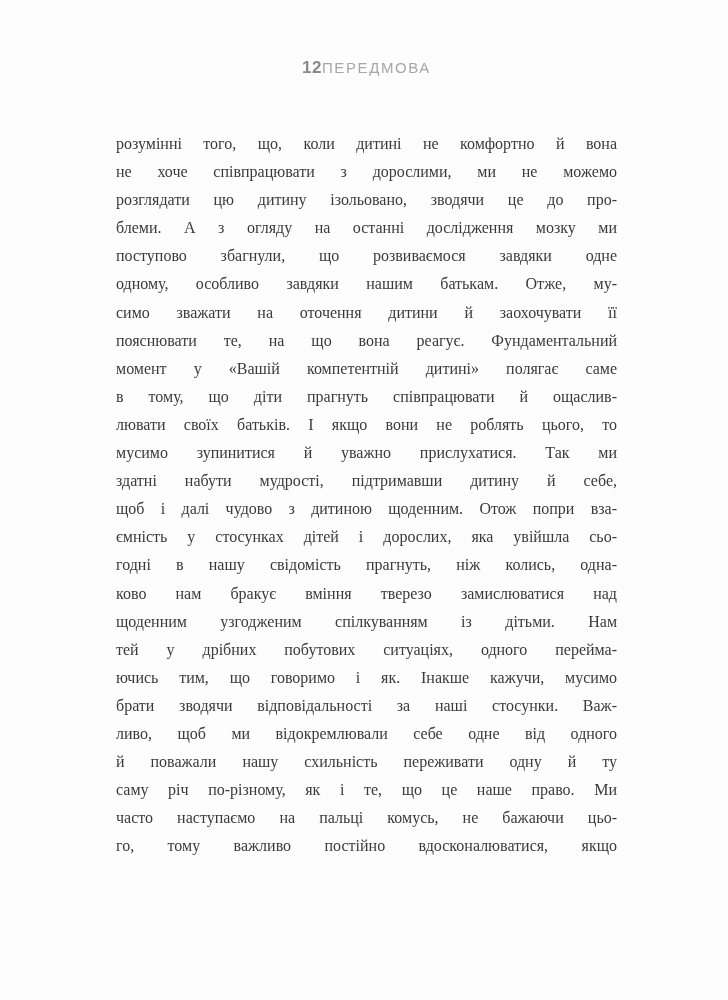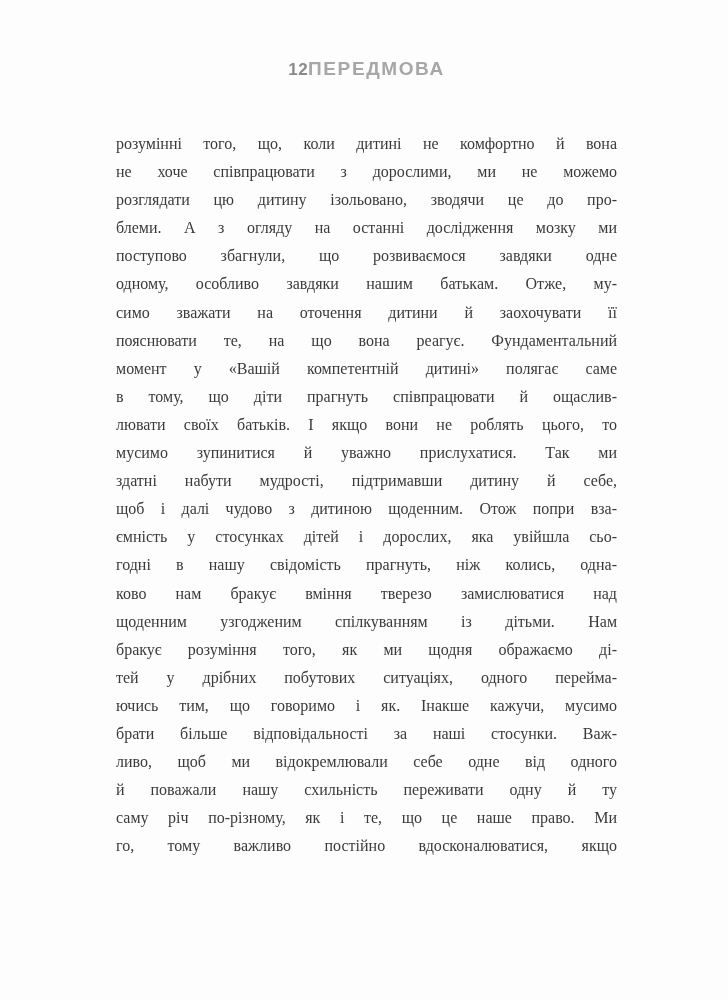--- a/index.html
+++ b/index.html
@@ -26,22 +26,22 @@
     align-items: baseline;
     font-family: "Liberation Sans", "DejaVu Sans", sans-serif;
   }
   .page-number {
     font-size: 17px;
     font-weight: bold;
     letter-spacing: 0.5px;
     color: var(--pagenum, #898989);
   }
   .running-head {
-    font-size: 19px;
-    font-weight: 700;
+    font-size: 15px;
+    font-weight: 400;
     letter-spacing: 1.6px;
     color: var(--head, #a7a7a7);
   }
   .textblock {
     position: absolute;
     left: 116px;
     top: 130px;
     width: 501px;
     color: var(--bodytext, #3a3a3a);
     font-size: 16px;
@@ -76,22 +76,22 @@
       <div class="text-line">момент у «Вашій компетентній дитині» полягає саме</div>
       <div class="text-line">в тому, що діти прагнуть співпрацювати й ощаслив-</div>
       <div class="text-line">лювати своїх батьків. І якщо вони не роблять цього, то</div>
       <div class="text-line">мусимо зупинитися й уважно прислухатися. Так ми</div>
       <div class="text-line">здатні набути мудрості, підтримавши дитину й себе,</div>
       <div class="text-line">щоб і далі чудово з дитиною щоденним. Отож попри вза-</div>
       <div class="text-line">ємність у стосунках дітей і дорослих, яка увійшла сьо-</div>
       <div class="text-line">годні в нашу свідомість прагнуть, ніж колись, одна-</div>
       <div class="text-line">ково нам бракує вміння тверезо замислюватися над</div>
       <div class="text-line">щоденним узгодженим спілкуванням із дітьми. Нам</div>
-      <div class="text-line">бракує розуміння того, як ми щодня ображаємо ді-</div>
       <div class="text-line">тей у дрібних побутових ситуаціях, одного перейма-</div>
       <div class="text-line">ючись тим, що говоримо і як. Інакше кажучи, мусимо</div>
-      <div class="text-line">брати більше відповідальності за наші стосунки. Важ-</div>
+      <div class="text-line">брати зводячи відповідальності за наші стосунки. Важ-</div>
       <div class="text-line">ливо, щоб ми відокремлювали себе одне від одного</div>
       <div class="text-line">й поважали нашу схильність переживати одну й ту</div>
       <div class="text-line">саму річ по-різному, як і те, що це наше право. Ми</div>
+      <div class="text-line">часто наступаємо на пальці комусь, не бажаючи цьо-</div>
       <div class="text-line">го, тому важливо постійно вдосконалюватися, якщо</div>
     </div>
 </div>
 
 </body></html>

